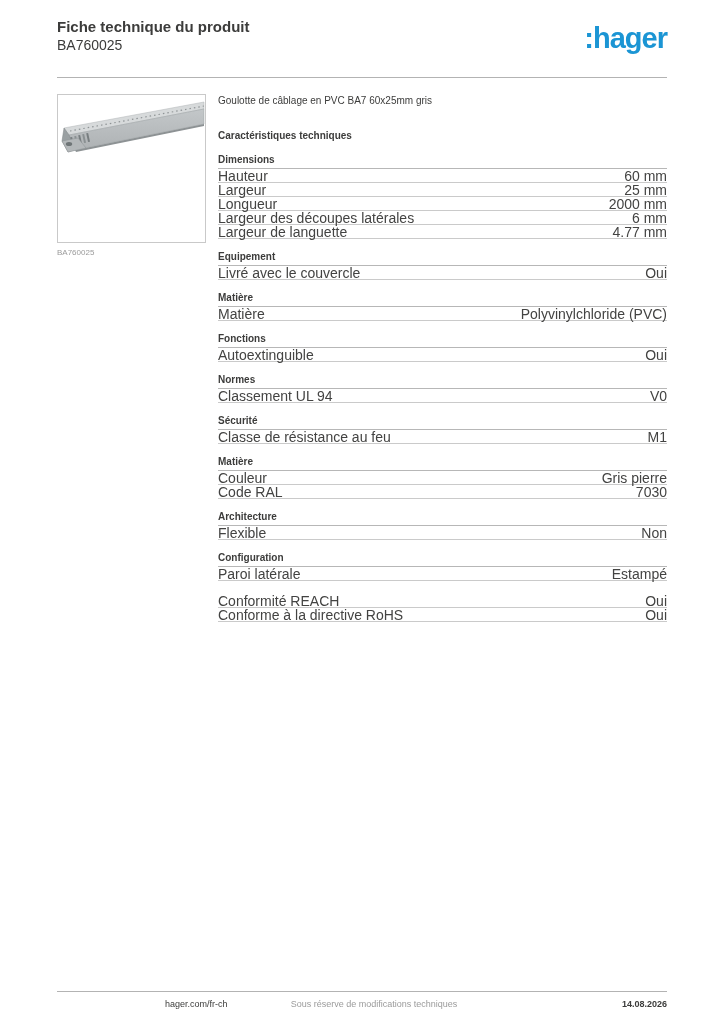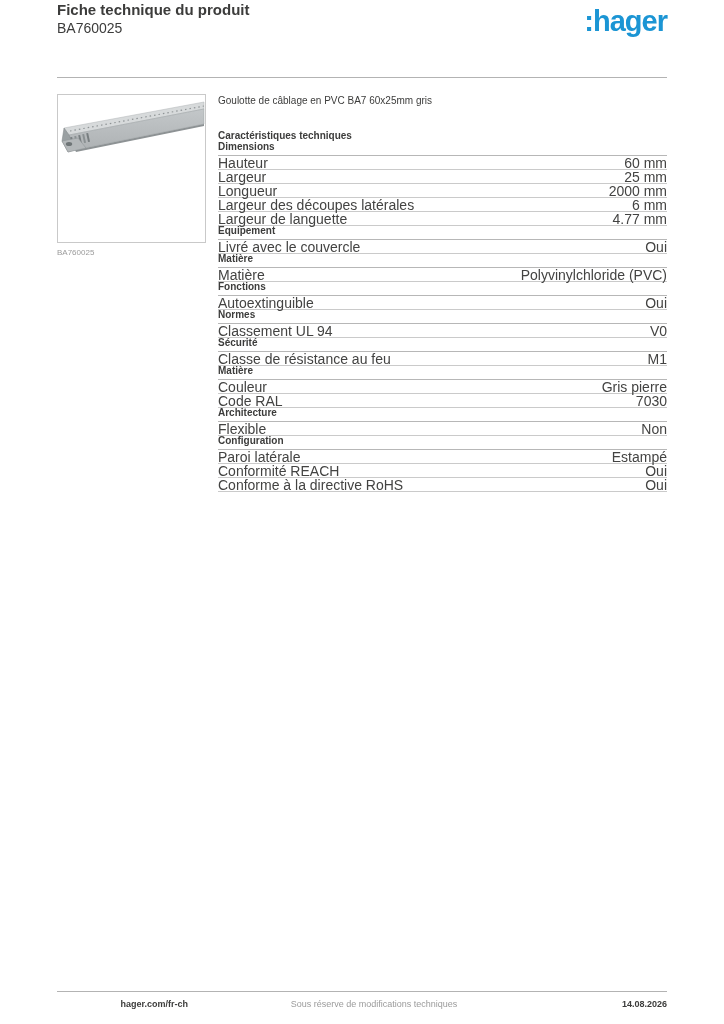--- a/index.html
+++ b/index.html
@@ -12,20 +12,21 @@
     background: #ffffff;
     overflow: hidden;
   }
   .content { padding: 0 57px; }
 
   
   header {
     display: flex;
     justify-content: space-between;
     align-items: flex-start;
+    padding-top: 17px;
     height: 78px;
     border-bottom: 1px solid #b3b3b3;
   }
   .page-title {
     font-size: 15px;
     font-weight: bold;
     color: #3c3c3b;
     line-height: 19px;
   }
   .page-ref {
@@ -66,21 +67,21 @@
   }
   .char-heading {
     font-size: 10px;
     font-weight: bold;
     color: #3c3c3b;
     margin-top: 22px;
     line-height: 13px;
   }
 
   
-  .section { }
+  .section { margin-top: 13px; }
   .section-title {
     font-size: 10px;
     font-weight: bold;
     color: #3c3c3b;
     line-height: 10px;
     padding-bottom: 3px;
     border-bottom: 1px solid #b7b7b7;
   }
   .spec-row {
     display: flex;
@@ -99,21 +100,21 @@
     position: absolute;
     left: 57px;
     right: 57px;
     bottom: 0;
     border-top: 1px solid #b3b3b3;
     padding: 7px 0 15px 0;
     display: flex;
     align-items: baseline;
     font-size: 9px;
   }
-  .footer-left  { flex: 1; text-align: center;  font-weight: bold; color: #3c3c3b; margin-left: 24px; }
+  .footer-left  { flex: 1; text-align: right;  font-weight: normal; color: #3c3c3b; margin-left: 24px; }
   .footer-mid   { flex: 2; text-align: center; font-weight: normal; color: #9b9b9b; }
   .footer-right { flex: 1; text-align: right; font-weight: bold; color: #3c3c3b; }
 </style>
 </head>
 <body>
 
 <div class="page">
   <div class="content">
 
     <header>

